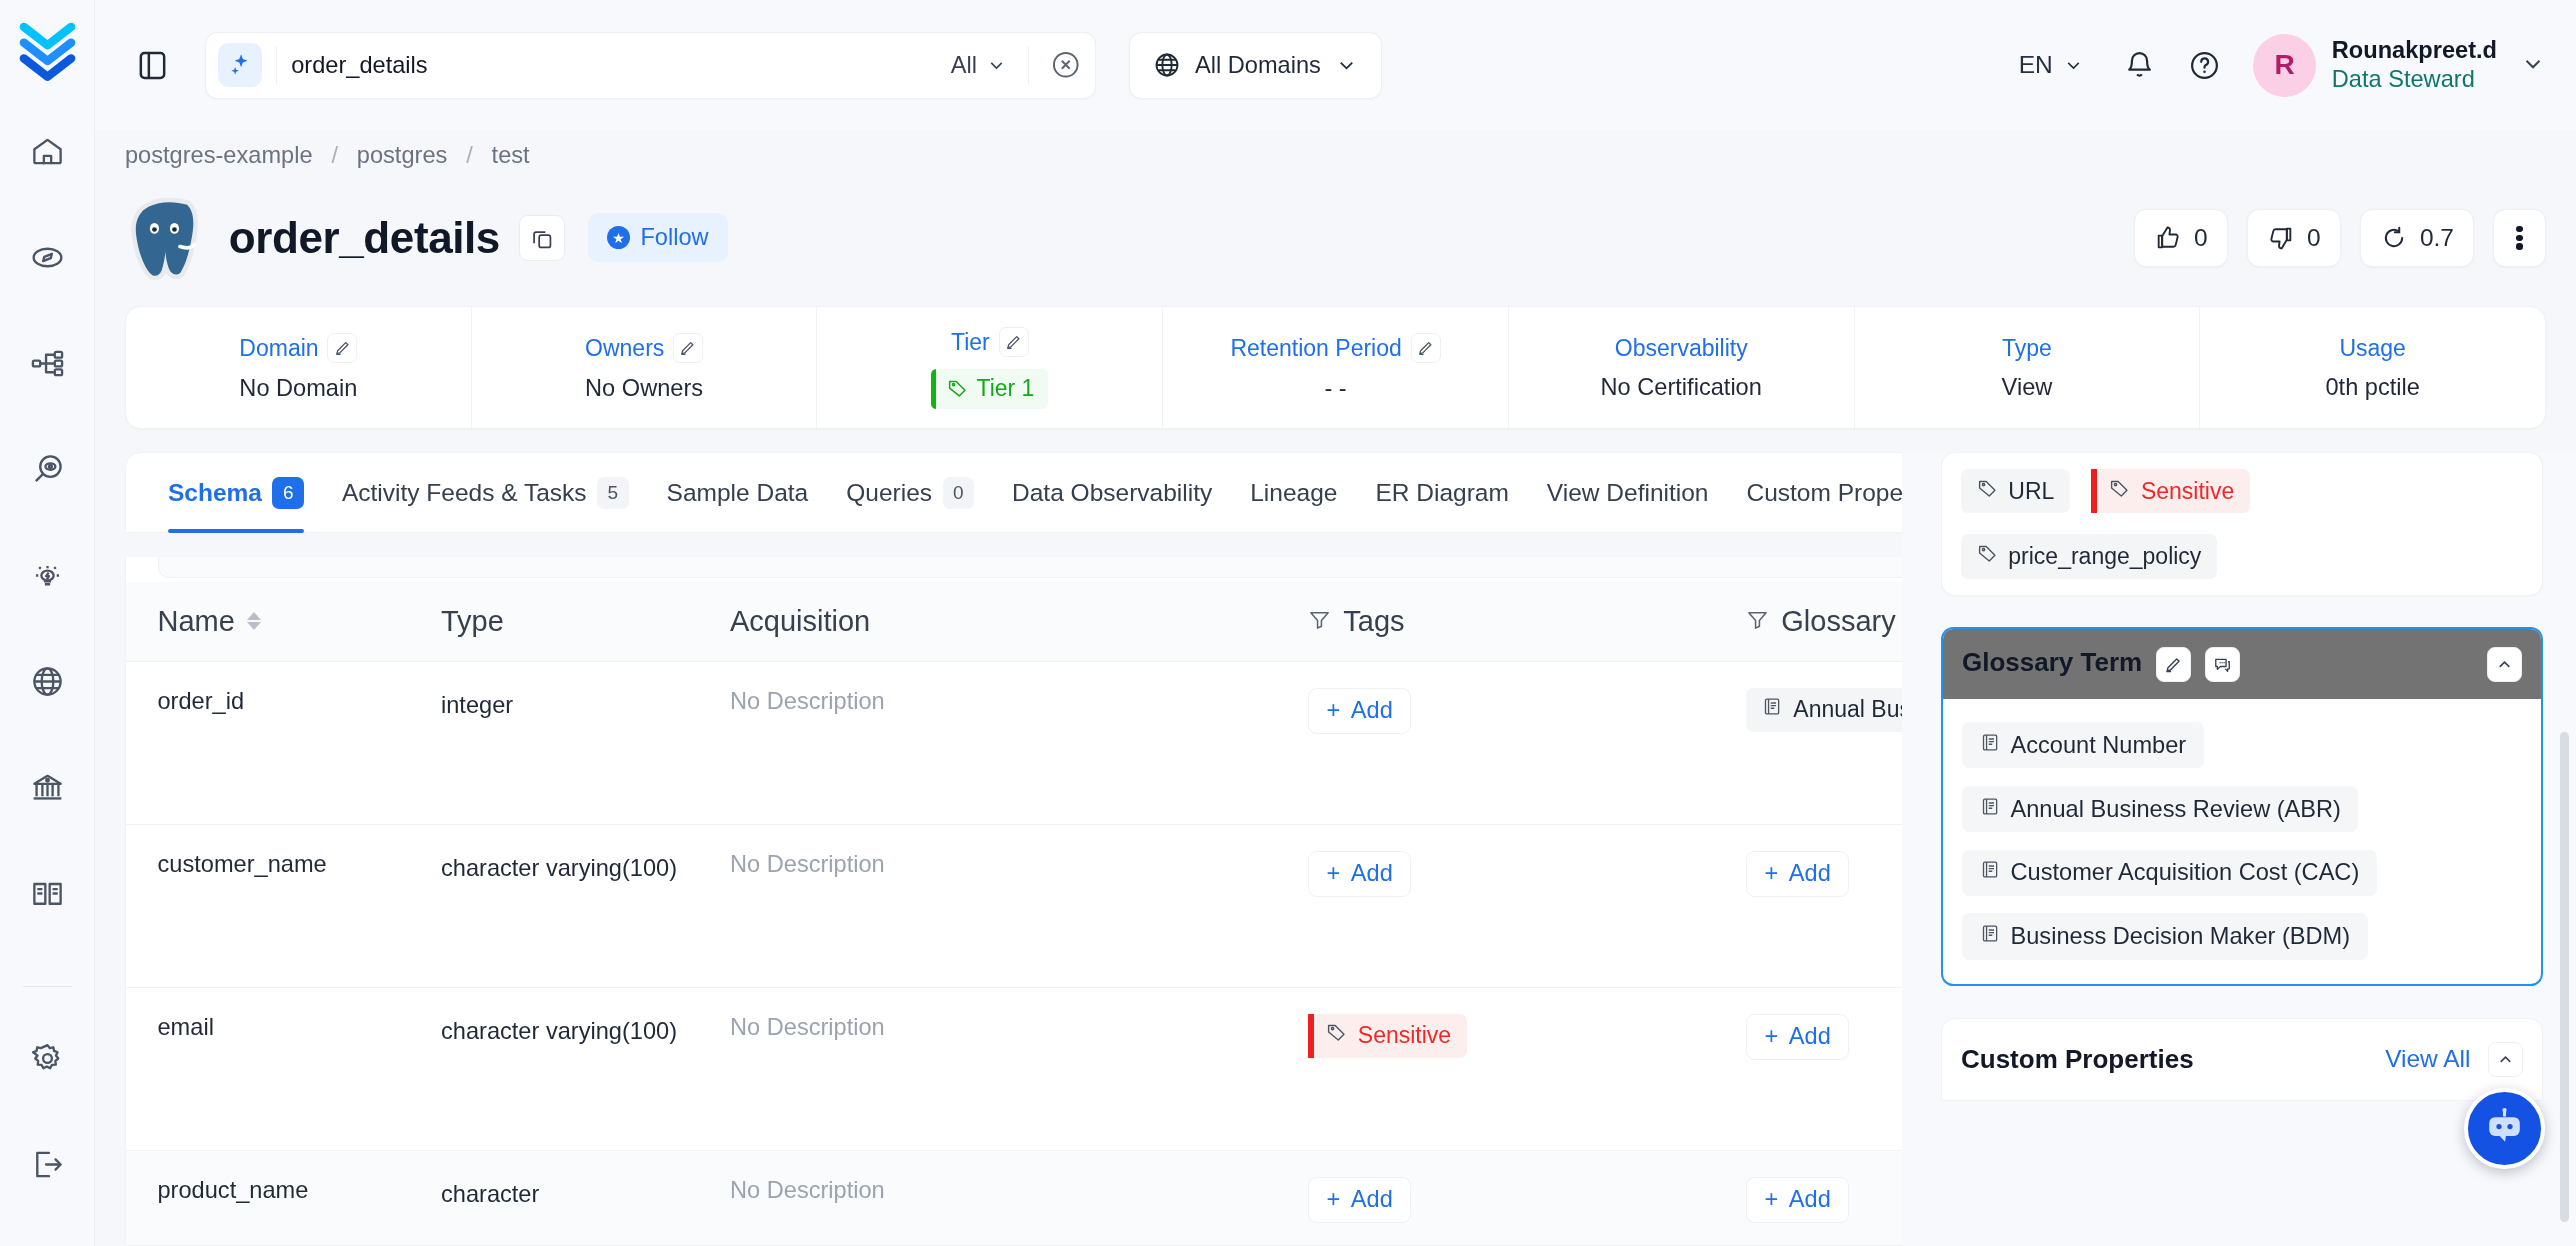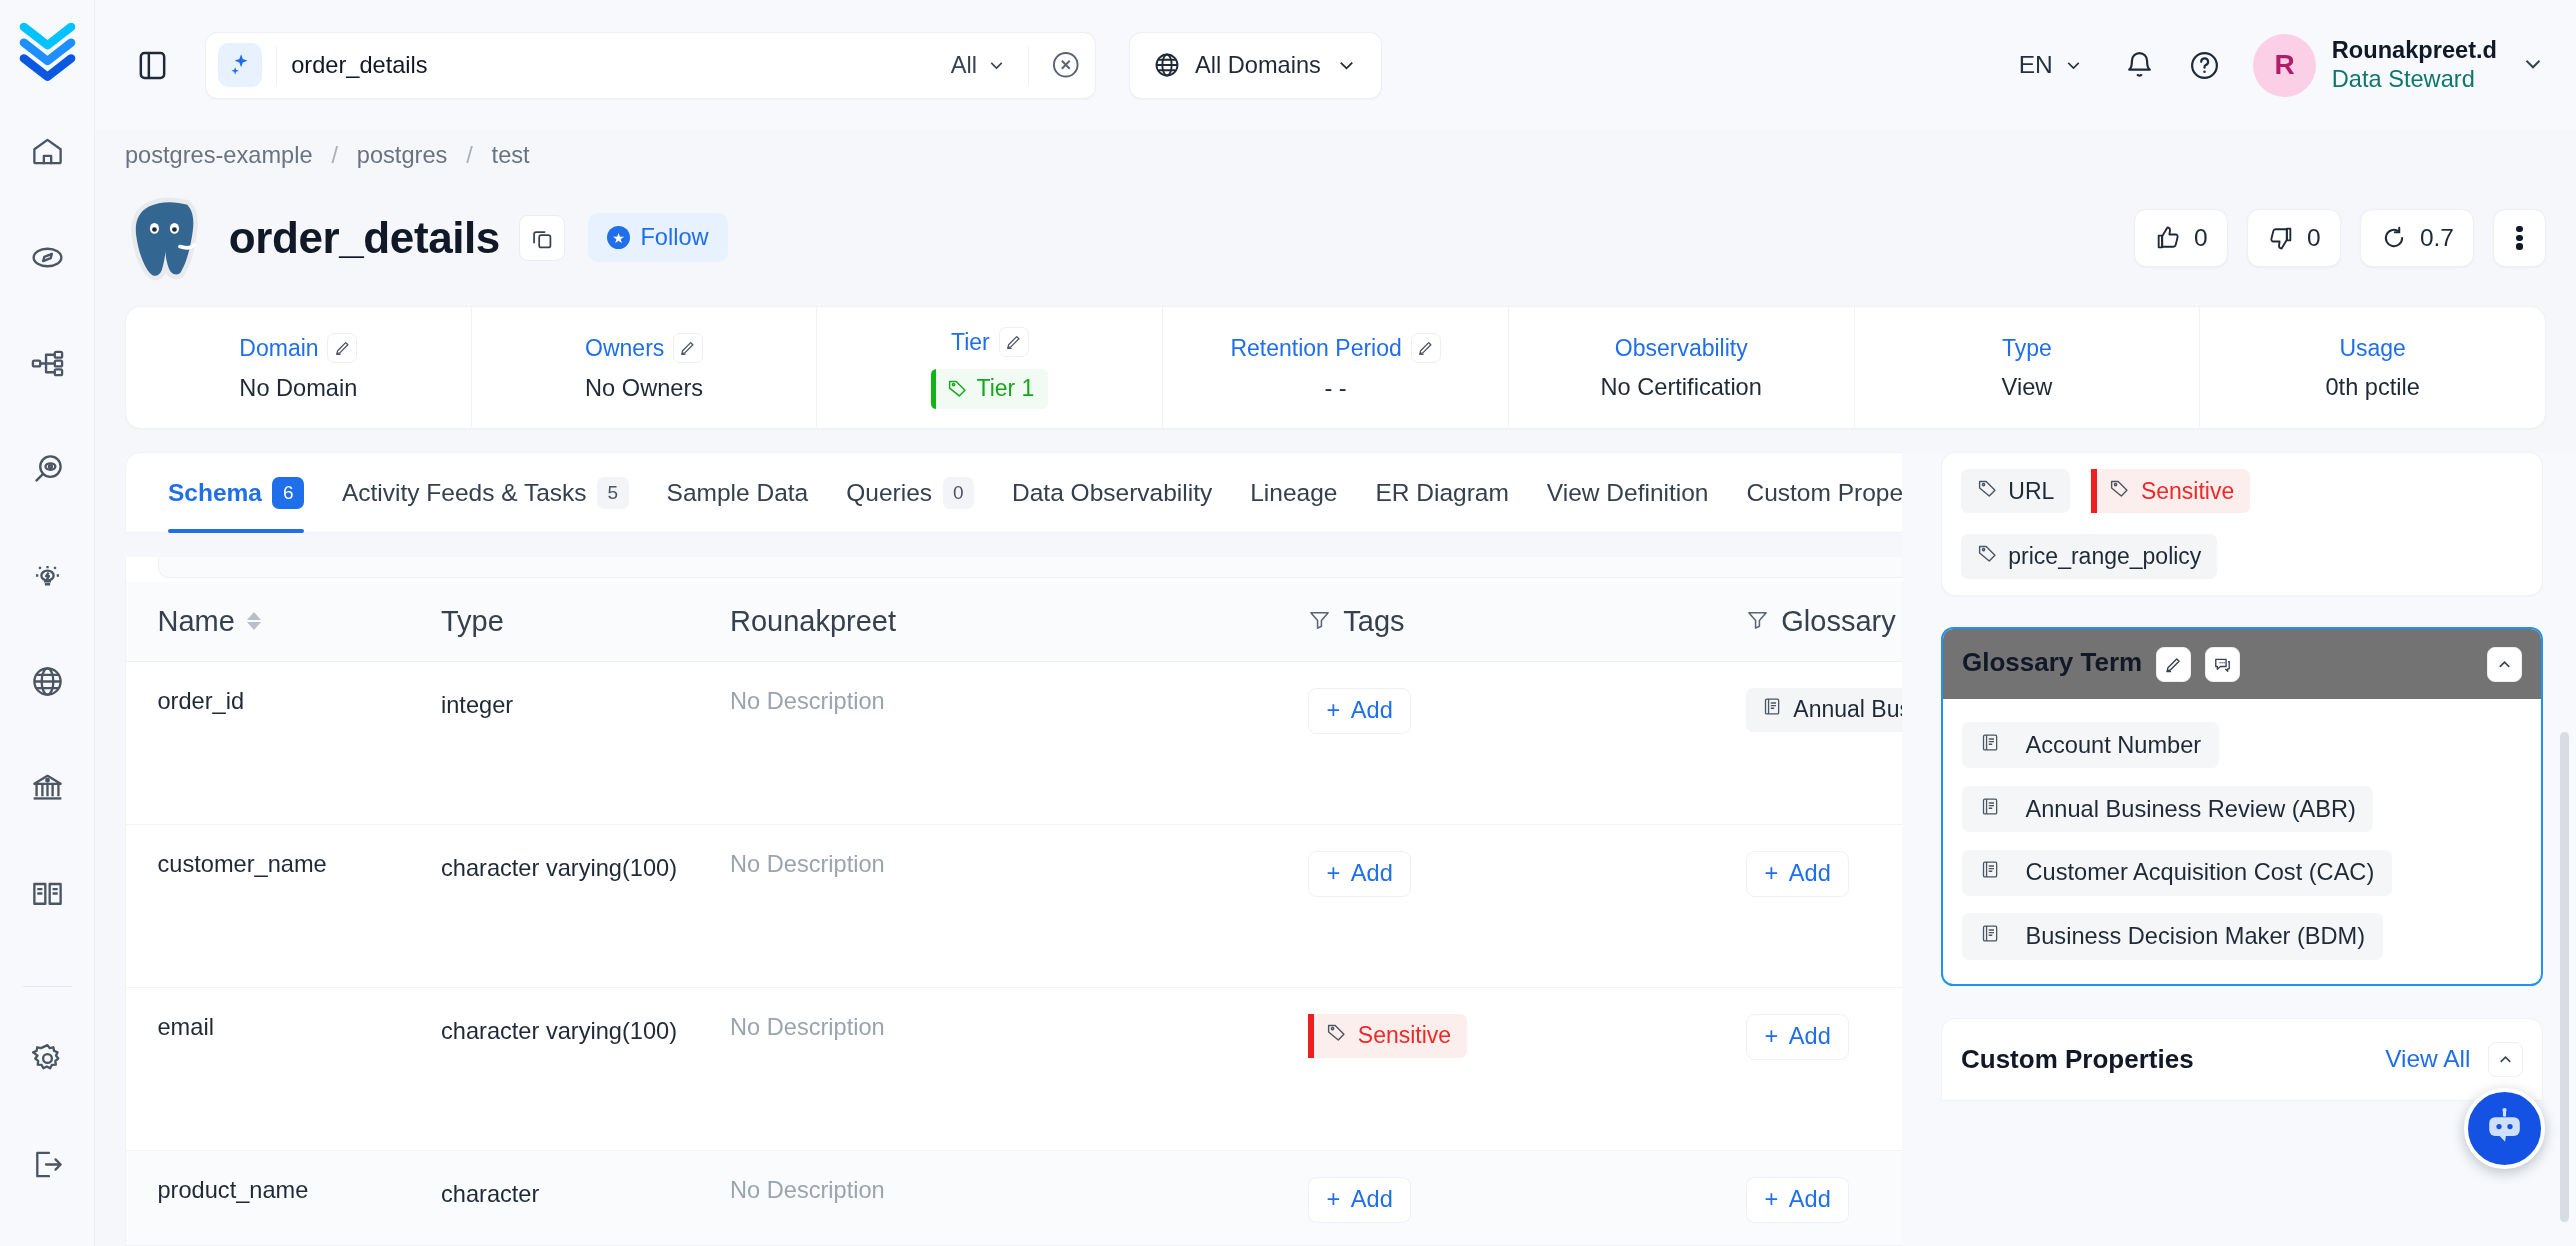--- a/index.html
+++ b/index.html
@@ -220,21 +220,21 @@
     background:#737373; display:flex;gap:14px; padding: 17.5px 19px;
   }
   #glossary-head .ttl { font-size:26px;font-weight:bold;color:#111827; }
   .sq-ic {
     width:35px;height:35px;border:0.9px solid #eceff3;border-radius:7.9px;background:#fff;
     display:flex;align-items:center;justify-content:center;color:#374151;cursor:pointer;
   }
   #glossary-collapse { margin-left:auto; }
   #glossary-body { padding: 23px 19px 24.5px; display:flex;flex-direction:column;gap:17.5px; align-items:flex-start;}
   .gterm {
-    display:inline-flex;align-items:center;gap:25px;background:#f5f6f8;border-radius:7px;
+    display:inline-flex;align-items:center;gap:10px;background:#f5f6f8;border-radius:7px;
     padding:9.6px 17.5px;font-size:23.6px;color:#1f2937;cursor:pointer;
   }
   #custom-props-card {
     margin-top: 31.5px; background:#fff;border:0.9px solid #f0f2f6;border-top-left-radius:14px;border-top-right-radius:14px;
     padding: 23px 19px; display:flex;align-items:center;gap:17.5px;
   }
   #custom-props-card .ttl { font-size:26px;font-weight:bold;color:#111827; }
   #custom-props-card .view-all { margin-left:auto; font-size:24.5px;color:#1f6feb;cursor:pointer; }
 
   
@@ -629,21 +629,21 @@
                   </span>
               </div>
             </th>
             <th>
               <div class="th-in">
                   <span>Type</span>
                 </div>
             </th>
             <th>
               <div class="th-in">
-                  <span>Rounakpreet</span>
+                  <span>Acquisition</span>
                 </div>
             </th>
             <th>
               <div class="th-in">
                 <span>
                   <svg width="23" height="23" viewBox="0 0 24 24" fill="none" stroke="#5b6472" stroke-width="1.6" stroke-linejoin="round">
                       <path d="M3 5h18l-7 8v6l-4 2v-8z"></path>
                     </svg>
                 </span>
                 <span>Tags</span>

